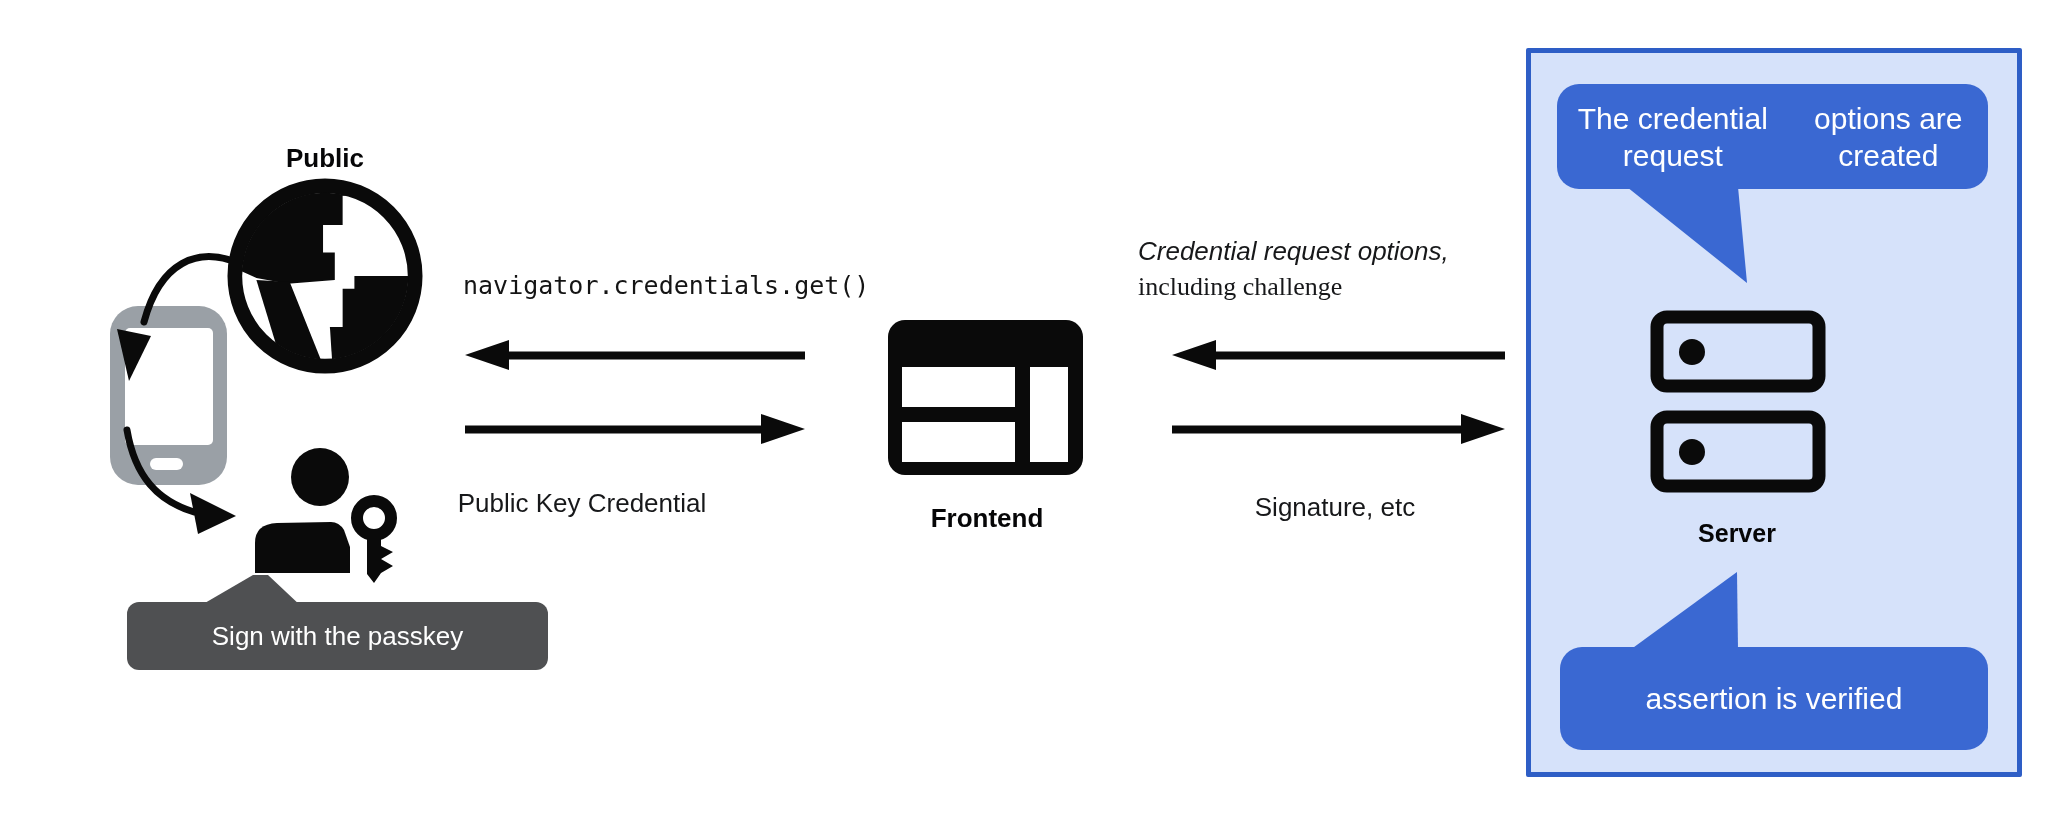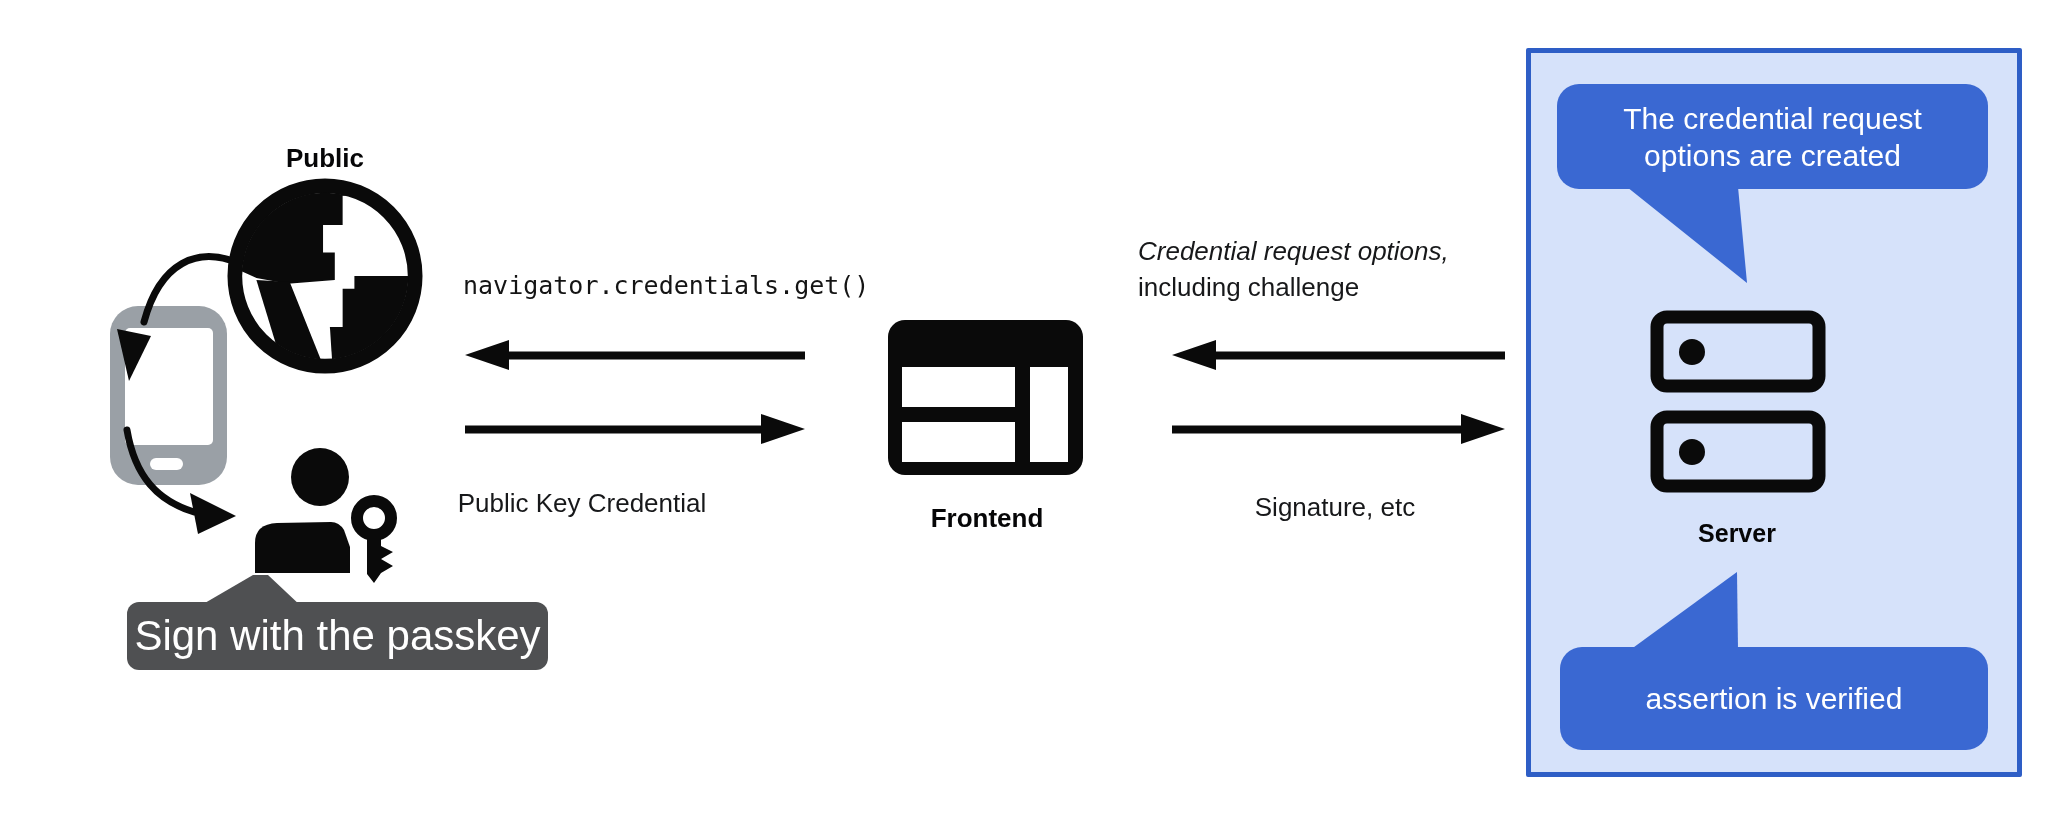--- a/index.html
+++ b/index.html
@@ -38,36 +38,36 @@
     box-sizing: border-box;
     background: #d6e2fa;
     border: 5px solid #2e5ec6;
     border-radius: 2px;
   }
   .callout {
     background: #3a68d2;
     color: #ffffff;
     border-radius: 22px;
     display: flex;
-    flex-direction: column;
+    flex-direction: row;
     align-items: center;
     justify-content: center;
     font-size: 30px;
     line-height: 37px;
     text-align: center;
   }
   .callout-top  { left: 1557px; top: 84px;  width: 431px; height: 105px; }
   .callout-bottom { left: 1560px; top: 647px; width: 428px; height: 103px; }
   .dark-bubble {
     left: 127px; top: 602px;
     width: 421px; height: 68px;
     background: #4f5052;
     border-radius: 12px;
     color: #ffffff;
-    font-size: 42px;
+    font-size: 26px;
     display: flex;
     align-items: center;
     justify-content: center;
     white-space: nowrap;
   }
   .arrow-fill { fill: #0a0a0a; }
   svg { display: block; }
 </style>
 </head>
 <body>
@@ -133,21 +133,21 @@
 
   <svg class="abs" style="left:888px; top:320px;" width="195" height="155" viewBox="0 0 195 155">
     <rect x="0" y="0" width="195" height="155" rx="17" fill="#0a0a0a"></rect>
     <rect x="14" y="47" width="113" height="40" fill="#ffffff"></rect>
     <rect x="14" y="102" width="113" height="40" fill="#ffffff"></rect>
     <rect x="142" y="47" width="38" height="95" fill="#ffffff"></rect>
   </svg>
   <div class="abs label bold center" style="left:887px; top:503px; width:200px;">Frontend</div>
 
   <div class="abs label" style="left:1138px; top:236px;font-style:italic;">Credential request options,</div>
-  <div class="abs label" style="left:1138px; top:272px;">including challenge</div>
+  <div class="abs label" style="left:1138px; top:272px;font-family:Liberation Serif, serif;">including challenge</div>
   <svg class="abs" style="left:1172px; top:340px;" width="333" height="30" viewBox="0 0 333 30">
     <polygon points="0,15 44,0 44,30" class="arrow-fill"></polygon>
     <rect x="40" y="11.5" width="293" height="8" class="arrow-fill"></rect>
   </svg>
   <svg class="abs" style="left:1172px; top:414px;" width="333" height="30" viewBox="0 0 333 30">
     <rect x="0" y="11.5" width="291" height="8" class="arrow-fill"></rect>
     <polygon points="289,0 289,30 333,15" class="arrow-fill"></polygon>
   </svg>
   <div class="abs label center" style="left:1235px; top:492px; width:200px;">Signature, etc</div>
 

